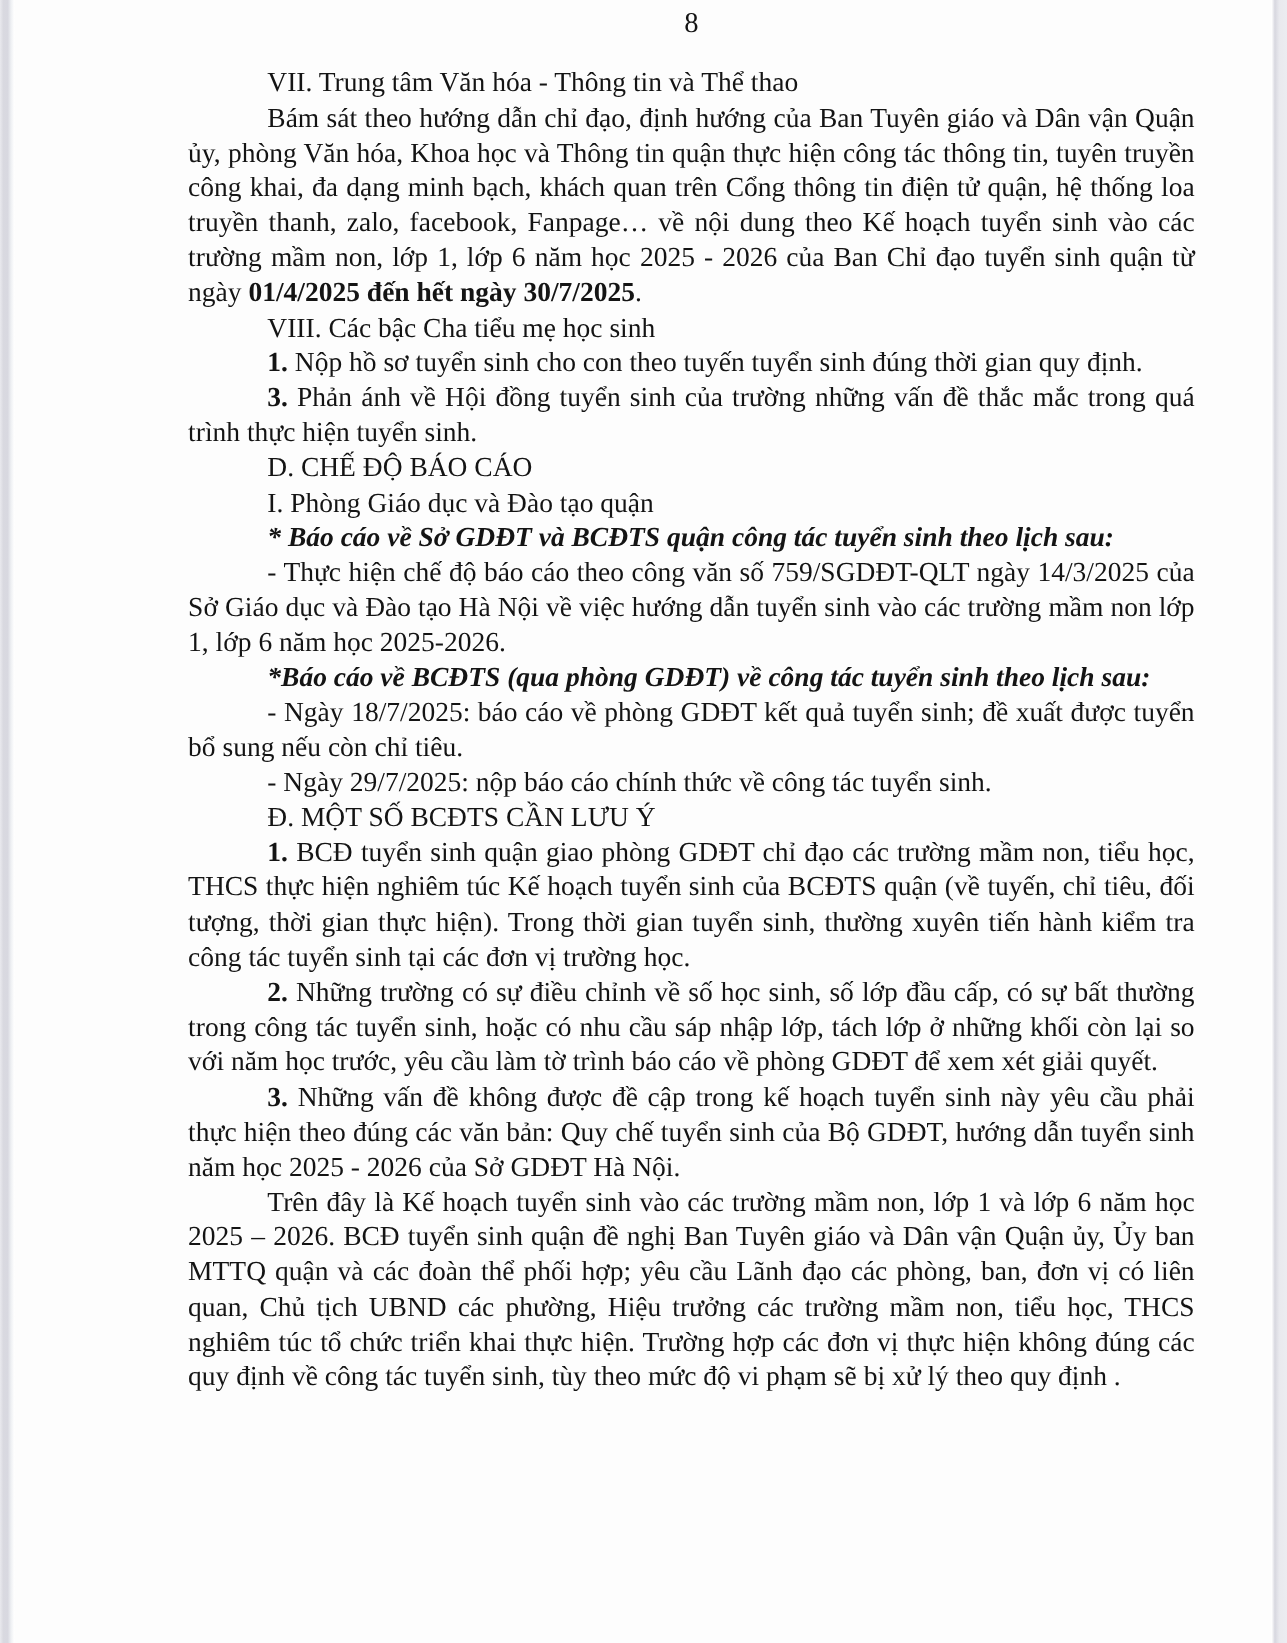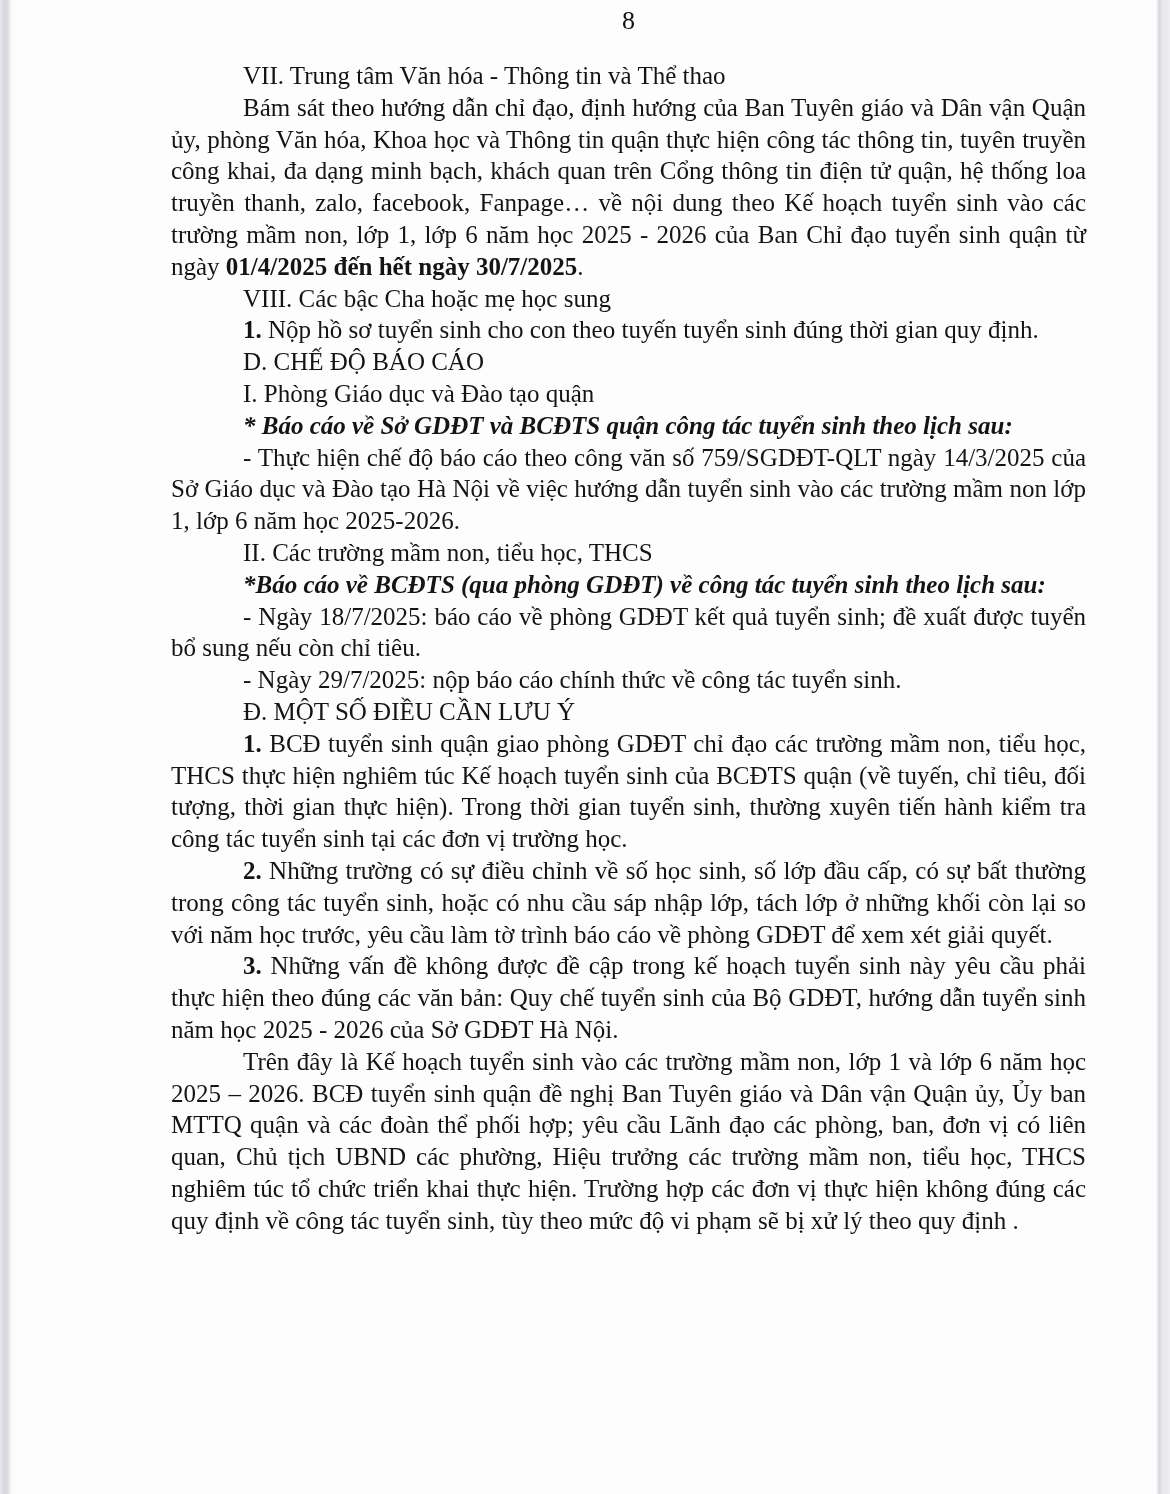--- a/index.html
+++ b/index.html
@@ -77,44 +77,44 @@
   <div class="edge-right"></div>
 
   <div class="page-number">8</div>
 
   <div class="content">
 
     <p class="heading">VII. Trung tâm Văn hóa - Thông tin và Thể thao</p>
 
     <p><span>Bám sát theo hướng dẫn chỉ đạo, định hướng của Ban Tuyên giáo và Dân vận Quận ủy, phòng Văn hóa, Khoa học và Thông tin quận thực hiện công tác thông tin, tuyên truyền công khai, đa dạng minh bạch, khách quan trên Cổng thông tin điện tử quận, hệ thống loa truyền thanh, zalo, facebook, Fanpage… về nội dung theo Kế hoạch tuyển sinh vào các trường mầm non, lớp 1, lớp 6 năm học 2025 - 2026 của Ban Chỉ đạo tuyển sinh quận từ ngày </span><b>01/4/2025 đến hết ngày 30/7/2025</b><span>.</span></p>
 
-    <p class="heading">VIII. Các bậc Cha hoặc mẹ học sung</p>
+    <p class="heading">VIII. Các bậc Cha tiểu mẹ học sinh</p>
 
     <p><b class="num">1.</b><span> Nộp hồ sơ tuyển sinh cho con theo tuyến tuyển sinh đúng thời gian quy định.</span></p>
 
 
+    <p><b class="num">3.</b><span> Phản ánh về Hội đồng tuyển sinh của trường những vấn đề thắc mắc trong quá trình thực hiện tuyển sinh.</span></p>
 
     <p class="heading">D. CHẾ ĐỘ BÁO CÁO</p>
 
     <p class="heading">I. Phòng Giáo dục và Đào tạo quận</p>
 
     <p class="note">* Báo cáo về Sở GDĐT và BCĐTS quận công tác tuyển sinh theo lịch sau:</p>
 
     <p>- Thực hiện chế độ báo cáo theo công văn số 759/SGDĐT-QLT ngày 14/3/2025 của Sở Giáo dục và Đào tạo Hà Nội về việc hướng dẫn tuyển sinh vào các trường mầm non lớp 1, lớp 6 năm học 2025-2026.</p>
 
-    <p class="heading">II. Các trường mầm non, tiểu học, THCS</p>
 
     <p class="note">*Báo cáo về BCĐTS (qua phòng GDĐT) về công tác tuyển sinh theo lịch sau:</p>
 
 
     <p>- Ngày 18/7/2025: báo cáo về phòng GDĐT kết quả tuyển sinh; đề xuất được tuyển bổ sung nếu còn chỉ tiêu.</p>
 
     <p>- Ngày 29/7/2025: nộp báo cáo chính thức về công tác tuyển sinh.</p>
 
-    <p class="heading">Đ. MỘT SỐ ĐIỀU CẦN LƯU Ý</p>
+    <p class="heading">Đ. MỘT SỐ BCĐTS CẦN LƯU Ý</p>
 
     <p><b class="num">1.</b><span> BCĐ tuyển sinh quận giao phòng GDĐT chỉ đạo các trường mầm non, tiểu học, THCS thực hiện nghiêm túc Kế hoạch tuyển sinh của BCĐTS quận (về tuyến, chỉ tiêu, đối tượng, thời gian thực hiện). Trong thời gian tuyển sinh, thường xuyên tiến hành kiểm tra công tác tuyển sinh tại các đơn vị trường học.</span></p>
 
     <p><b class="num">2.</b><span> Những trường có sự điều chỉnh về số học sinh, số lớp đầu cấp, có sự bất thường trong công tác tuyển sinh, hoặc có nhu cầu sáp nhập lớp, tách lớp ở những khối còn lại so với năm học trước, yêu cầu làm tờ trình báo cáo về phòng GDĐT để xem xét giải quyết.</span></p>
 
     <p><b class="num">3.</b><span> Những vấn đề không được đề cập trong kế hoạch tuyển sinh này yêu cầu phải thực hiện theo đúng các văn bản: Quy chế tuyển sinh của Bộ GDĐT, hướng dẫn tuyển sinh năm học 2025 - 2026 của Sở GDĐT Hà Nội.</span></p>
 
     <p>Trên đây là Kế hoạch tuyển sinh vào các trường mầm non, lớp 1 và lớp 6 năm học 2025 – 2026. BCĐ tuyển sinh quận đề nghị Ban Tuyên giáo và Dân vận Quận ủy, Ủy ban MTTQ quận và các đoàn thể phối hợp; yêu cầu Lãnh đạo các phòng, ban, đơn vị có liên quan, Chủ tịch UBND các phường, Hiệu trưởng các trường mầm non, tiểu học, THCS nghiêm túc tổ chức triển khai thực hiện. Trường hợp các đơn vị thực hiện không đúng các quy định về công tác tuyển sinh, tùy theo mức độ vi phạm sẽ bị xử lý theo quy định .</p>
 
   </div>

